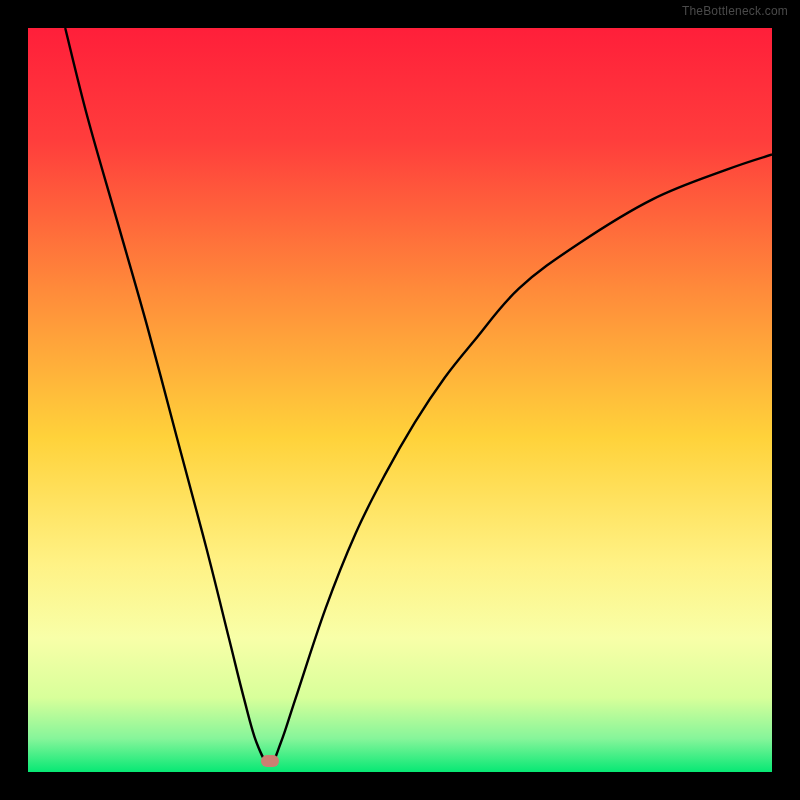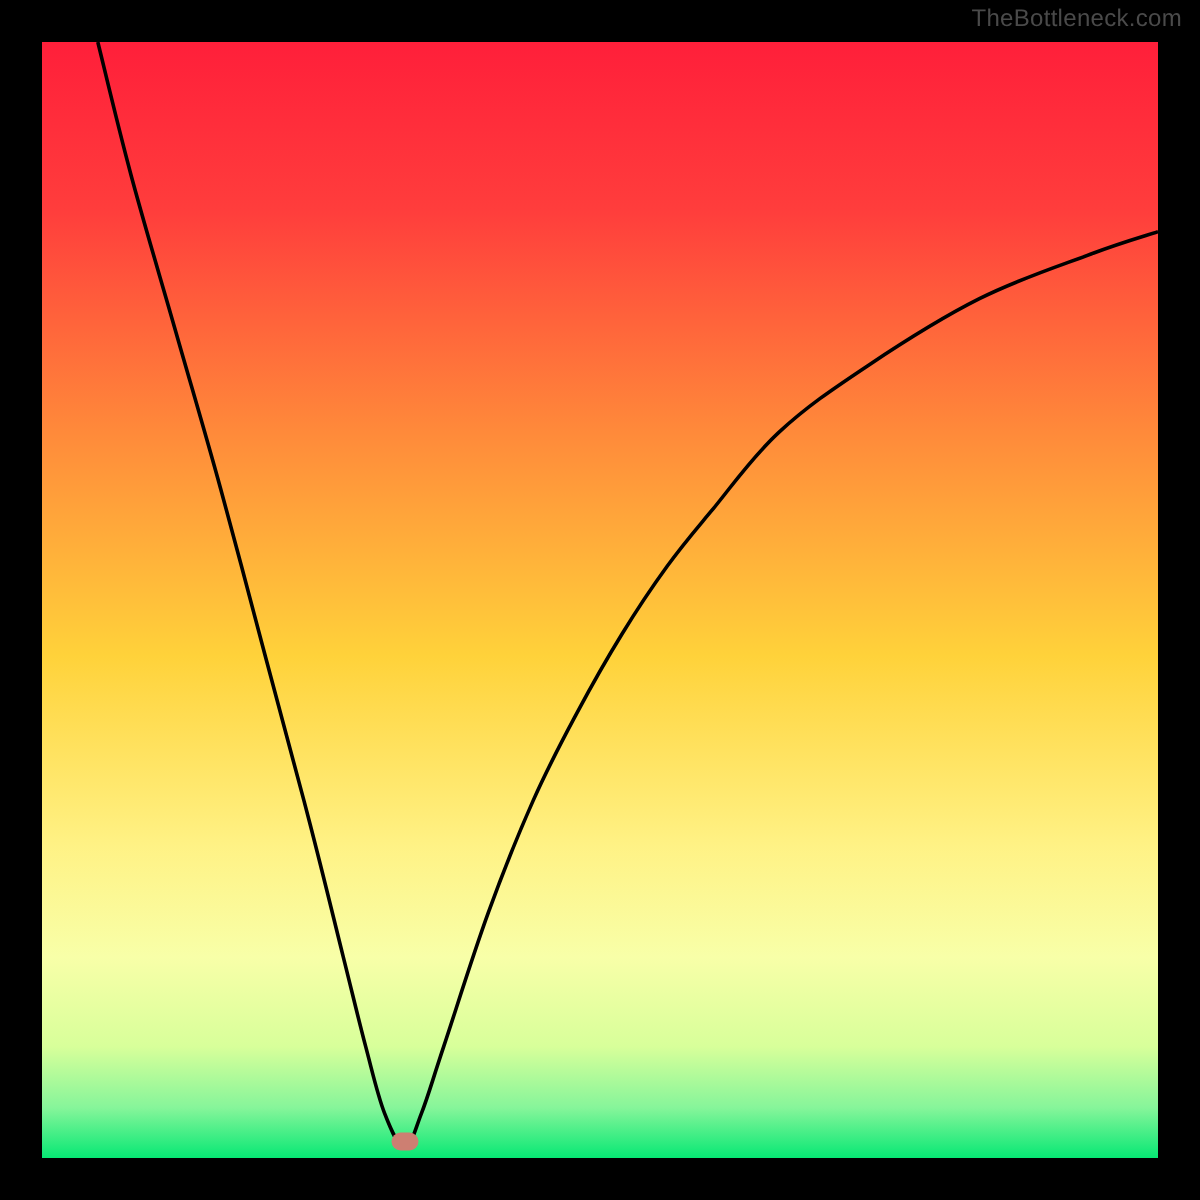--- a/index.html
+++ b/index.html
@@ -23,21 +23,21 @@
     top: 28px;
     width: 744px;
     height: 744px;
     overflow: hidden;
   }
   .watermark {
     position: absolute;
     top: 4px;
     right: 12px;
     color: #4a4a4a;
-    font-size: 16px;
+    font-size: 12px;
     font-weight: 400;
     letter-spacing: 0.2px;
     user-select: none;
   }
   .marker {
     position: absolute;
     width: 18px;
     height: 12px;
     border-radius: 6px;
     transform: translate(-50%, -50%);

